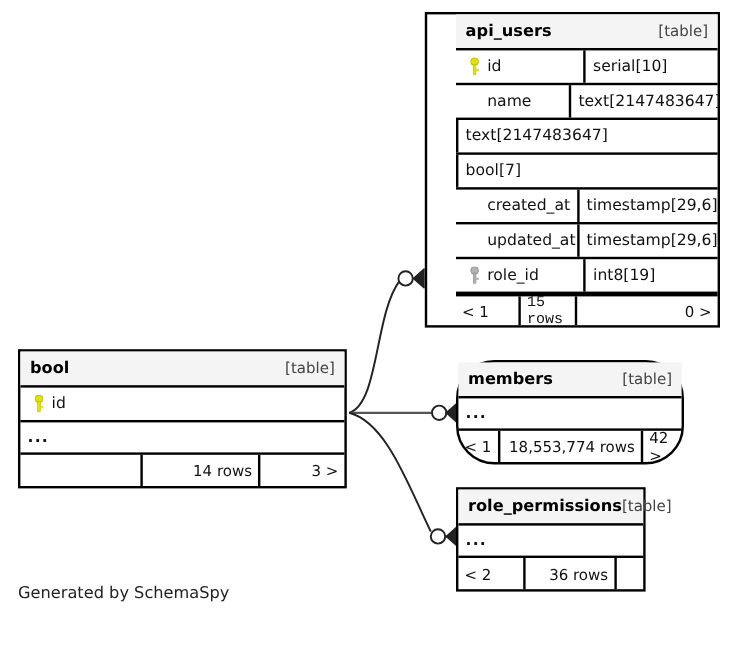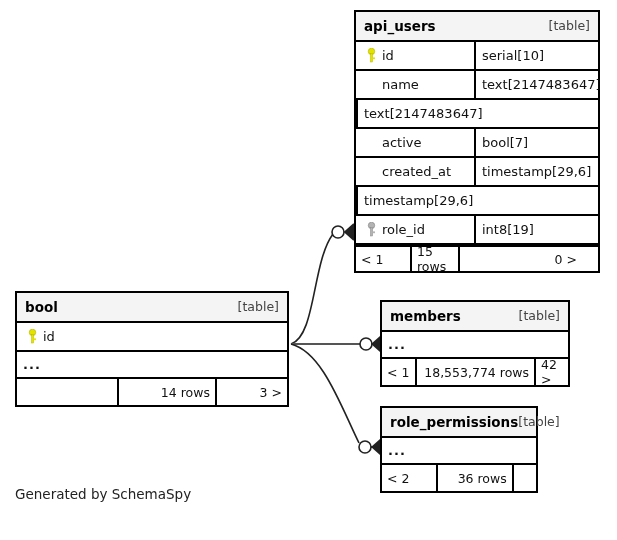--- a/index.html
+++ b/index.html
@@ -115,38 +115,38 @@
     font-size: 12.5px;
     color: #111111;
     padding: 0 5px;
   }
   .foot-left   { justify-content: flex-start; }
   .foot-right  { justify-content: flex-end; }
   .foot-div    { border-left: 2px solid #000000; }
 
   
   #table-api_users {
-    left: 354px; top: 10px; width: 246px;
+    left: 354px; top: 10px; width: 246px; padding-left: 24px;
   }
   #table-api_users .col-name { width: 118px; }
   #table-api_users .col-type { width: 124px; }
   #table-api_users .fc1 { width: 54px; }
-  #table-api_users .fc2 { width: 48px; }
+  #table-api_users .fc2 { width: 48px; font-family: Liberation Mono, monospace; }
   #table-api_users .fc3 { width: 124px; }
 
   #table-roles {
     left: 15px; top: 291px; width: 274px;
   }
   #table-roles .rid { width: 100%; height: 29px; border-bottom: 2px solid #000; }
   #table-roles .fc1 { width: 100px; }
   #table-roles .fc2 { width: 98px; }
   #table-roles .fc3 { width: 72px; }
 
   #table-members {
-    left: 380px; top: 300px; width: 190px;
+    left: 380px; top: 300px; width: 190px; border-radius: 32px;
   }
   #table-members .fc1 { width: 36px; }
   #table-members .fc2 { width: 134px; }
   #table-members .fc3 { width: 37px; }
 
   #table-role_permissions {
     left: 380px; top: 406px; width: 158px;
   }
   #table-role_permissions .fc1 { width: 68px; }
   #table-role_permissions .fc2 { width: 95px; }
@@ -215,36 +215,36 @@
       <span class="label-txt">name</span>
     </div>
     <div class="col-type">text[2147483647]</div>
   </div>
 
   <div class="col-row">
     <div class="col-type">text[2147483647]</div>
   </div>
 
   <div class="col-row">
-    <div class="col-name">
-      <span class="keyslot"></span>
-      <span class="label-txt">active</span>
-    </div>
     <div class="col-type">bool[7]</div>
   </div>
 
   <div class="col-row">
     <div class="col-name">
       <span class="keyslot"></span>
       <span class="label-txt">created_at</span>
     </div>
     <div class="col-type">timestamp[29,6]</div>
   </div>
 
   <div class="col-row">
+    <div class="col-name">
+      <span class="keyslot"></span>
+      <span class="label-txt">updated_at</span>
+    </div>
     <div class="col-type">timestamp[29,6]</div>
   </div>
 
   <div class="col-row">
     <div class="col-name">
       <span class="keyslot">
         <svg width="9" height="16" viewBox="0 0 9 16" xmlns="http://www.w3.org/2000/svg">
           <circle cx="4.5" cy="3.4" r="3.2" fill="#b3b3b3" stroke="#8a8a8a" stroke-width="0.7"></circle>
           <rect x="3.4" y="5.5" width="2.2" height="8.5" fill="#b3b3b3" stroke="#8a8a8a" stroke-width="0.5"></rect>
           <rect x="5.4" y="9.4" width="2.6" height="1.8" fill="#b3b3b3"></rect>

